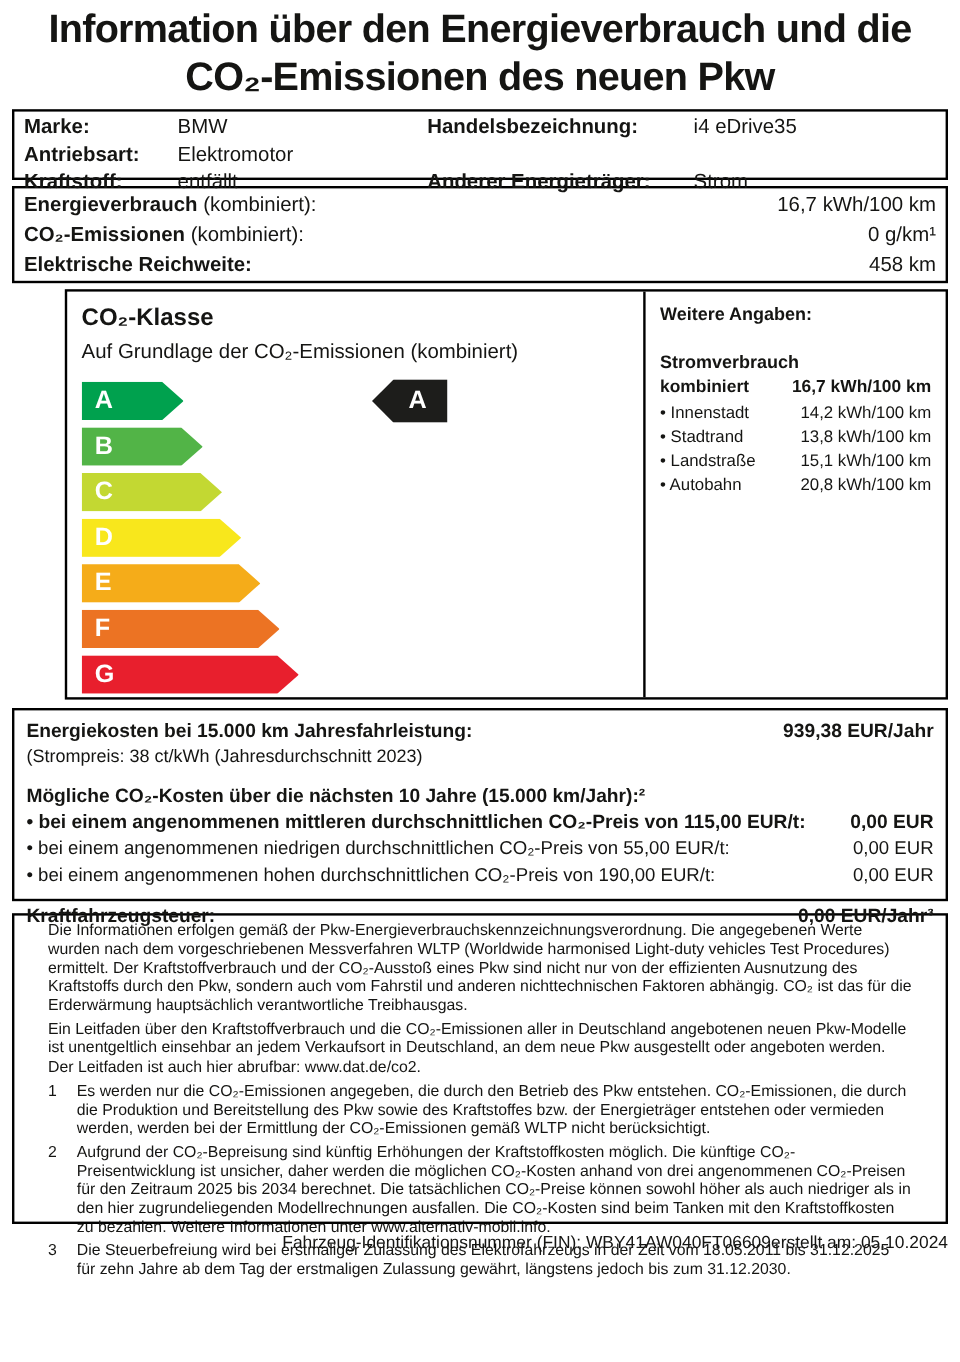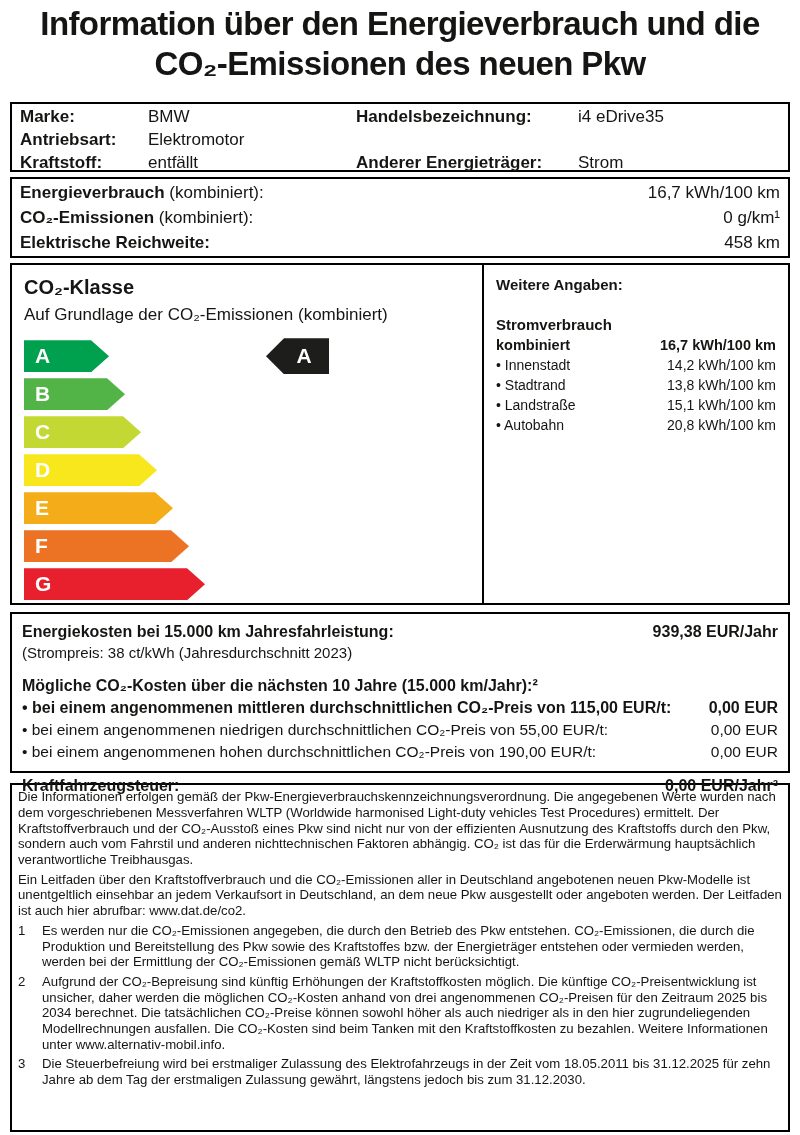--- a/index.html
+++ b/index.html
@@ -15,65 +15,65 @@
   h1 {
     margin:4px auto 0; max-width:742px;
     font-size:33px; line-height:1.2; letter-spacing:-0.6px;
     text-align:center; font-weight:700;
   }
 
   
   .box { border:2px solid #000; }
 
   
-  .box-info { height:70px; margin-top:19px; }
+  .box-info { height:59px; margin-top:8px; }
   .info-grid {
     display:grid; grid-template-columns:128px 208px 222px 1fr;
     padding:1px 8px; font-size:17px; line-height:23px;
   }
   .lbl { font-weight:700; }
 
   
   .box-cons { height:81px; margin-top:5px; padding:1px 0; }
   .c-row { display:flex; justify-content:space-between; padding:0 8px; font-size:17px; line-height:25px; }
 
   
-  .box-class { height:342px; margin-top:5px; display:flex; }
+  .box-class { height:342px; margin-top:5px; display:flex;margin-left:44px; }
   .class-left { flex:1; padding:10px 0 0 12px; }
   .class-heading { font-size:20px; font-weight:700; line-height:24px; }
   .class-subtitle { font-size:17px; line-height:22px; margin-top:5px; }
   .arrows { margin-top:14px; position:relative; width:340px; }
   .arrow {
     height:32px; margin-bottom:6px; display:flex; align-items:center;
     padding-left:11px; color:#fff; font-size:21px; font-weight:700;
     clip-path:polygon(0 0, calc(100% - 18px) 0, 100% 50%, calc(100% - 18px) 100%, 0 100%);
   }
   .indicator {
     position:absolute; top:-2px; left:242px; width:63px; height:36px;
     display:flex; align-items:center; justify-content:center; padding-left:13px;
     color:#fff; font-size:21px; font-weight:700;
     clip-path:polygon(18px 0, 100% 0, 100% 100%, 18px 100%, 0 50%);
   }
-  .class-right { width:306px; border-left:2px solid #000; padding:10px 12px 0 12px; }
+  .class-right { width:252px; border-left:2px solid #000; padding:10px 12px 0 12px; }
   .wa-heading { font-size:15px; font-weight:700; line-height:20px; }
   .wa-sub { font-size:15px; font-weight:700; line-height:20px; margin-top:20px; }
   .wa-row { display:flex; justify-content:space-between; font-size:14px; line-height:20px; }
   .wa-row.bold { font-weight:700; font-size:14.5px; }
 
   
   .box-costs { height:161px; margin-top:7px; padding:7px 10px; }
   .cost-row { display:flex; justify-content:space-between; font-size:16px; line-height:22px; }
   .cost-row.bold, .cost-heading { font-weight:700; }
   .cost-note { font-size:15px; line-height:20px; }
   .cost-heading { font-size:16px; line-height:22px; margin-top:12px; }
   .cost-row.thin { font-size:15.5px; font-weight:400; }
   .tax-row { margin-top:12px; }
 
   
-  .box-fine { height:349px; margin-top:10px; padding:4px 6px; font-size:13.2px; line-height:15.7px; }
+  .box-fine { height:259px; margin-top:10px; padding:4px 28px; font-size:13.2px; line-height:15.7px; }
   .box-fine p { margin-bottom:4px; }
   .footnote { display:grid; grid-template-columns:24px 1fr; margin-bottom:4px; }
 
   
   .footer { margin-top:7px; display:flex; justify-content:flex-end; font-size:14.5px; line-height:18px; }
 </style>
 </head>
 <body>
 
 <div class="sheet">

